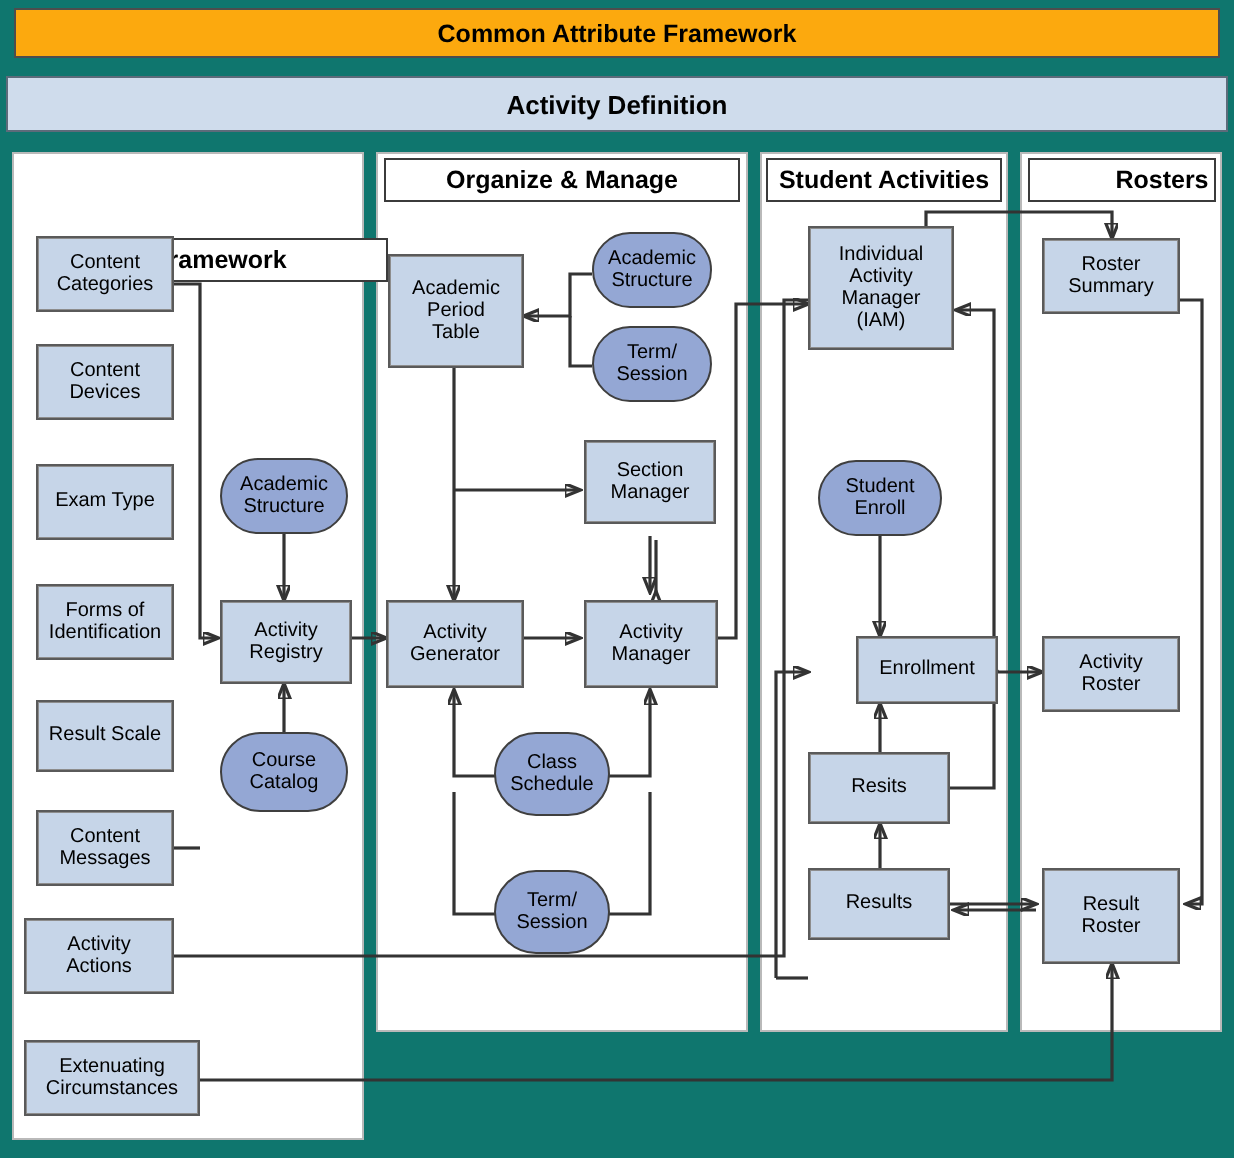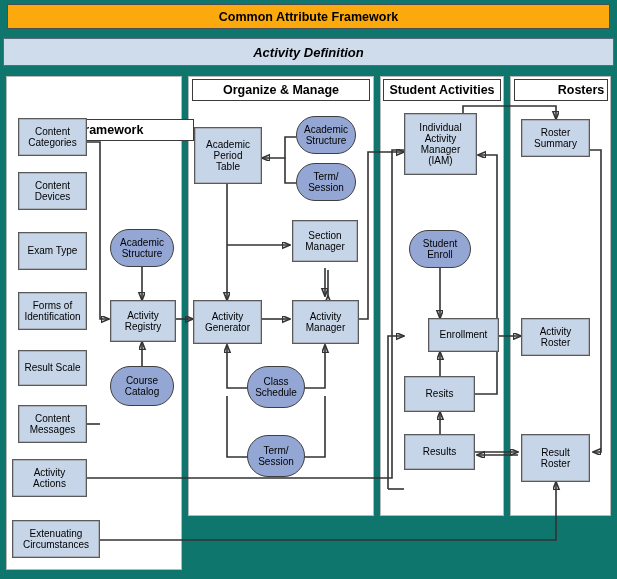--- a/index.html
+++ b/index.html
@@ -5,21 +5,21 @@
   html,body{margin:0;padding:0;background:#ffffff;}
   body{width:617px;height:579px;font-family:"Liberation Sans",sans-serif;}
   #stage{position:relative;width:617px;height:579px;overflow:hidden;background:#0f766e;}
 
   
   .banner{position:absolute;box-sizing:border-box;display:flex;align-items:center;
           justify-content:center;font-weight:bold;color:#000;border:1px solid #555;}
   #banner-top{left:7px;top:4px;width:603px;height:25px;background:#FCA90E;font-size:12.5px;
               border:1px solid #4d4d4d;}
   #banner-sub{left:3px;top:38px;width:611px;height:28px;background:#cfdcec;font-size:13px;
-              border:1px solid #5c6b7a;font-style:italic;}
+              border:1px solid #5c6b7a;}
 
   
   .panel{position:absolute;box-sizing:border-box;border:1px solid #b9b9b9;background:#fff;}
   .panel-head{position:absolute;box-sizing:border-box;border:1px solid #3b3b3b;background:#fff;
               display:flex;align-items:center;justify-content:center;
               font-weight:bold;font-size:12.5px;color:#000;}
 
   
   .node{position:absolute;box-sizing:border-box;display:flex;align-items:center;
         justify-content:center;text-align:center;line-height:1.12;

